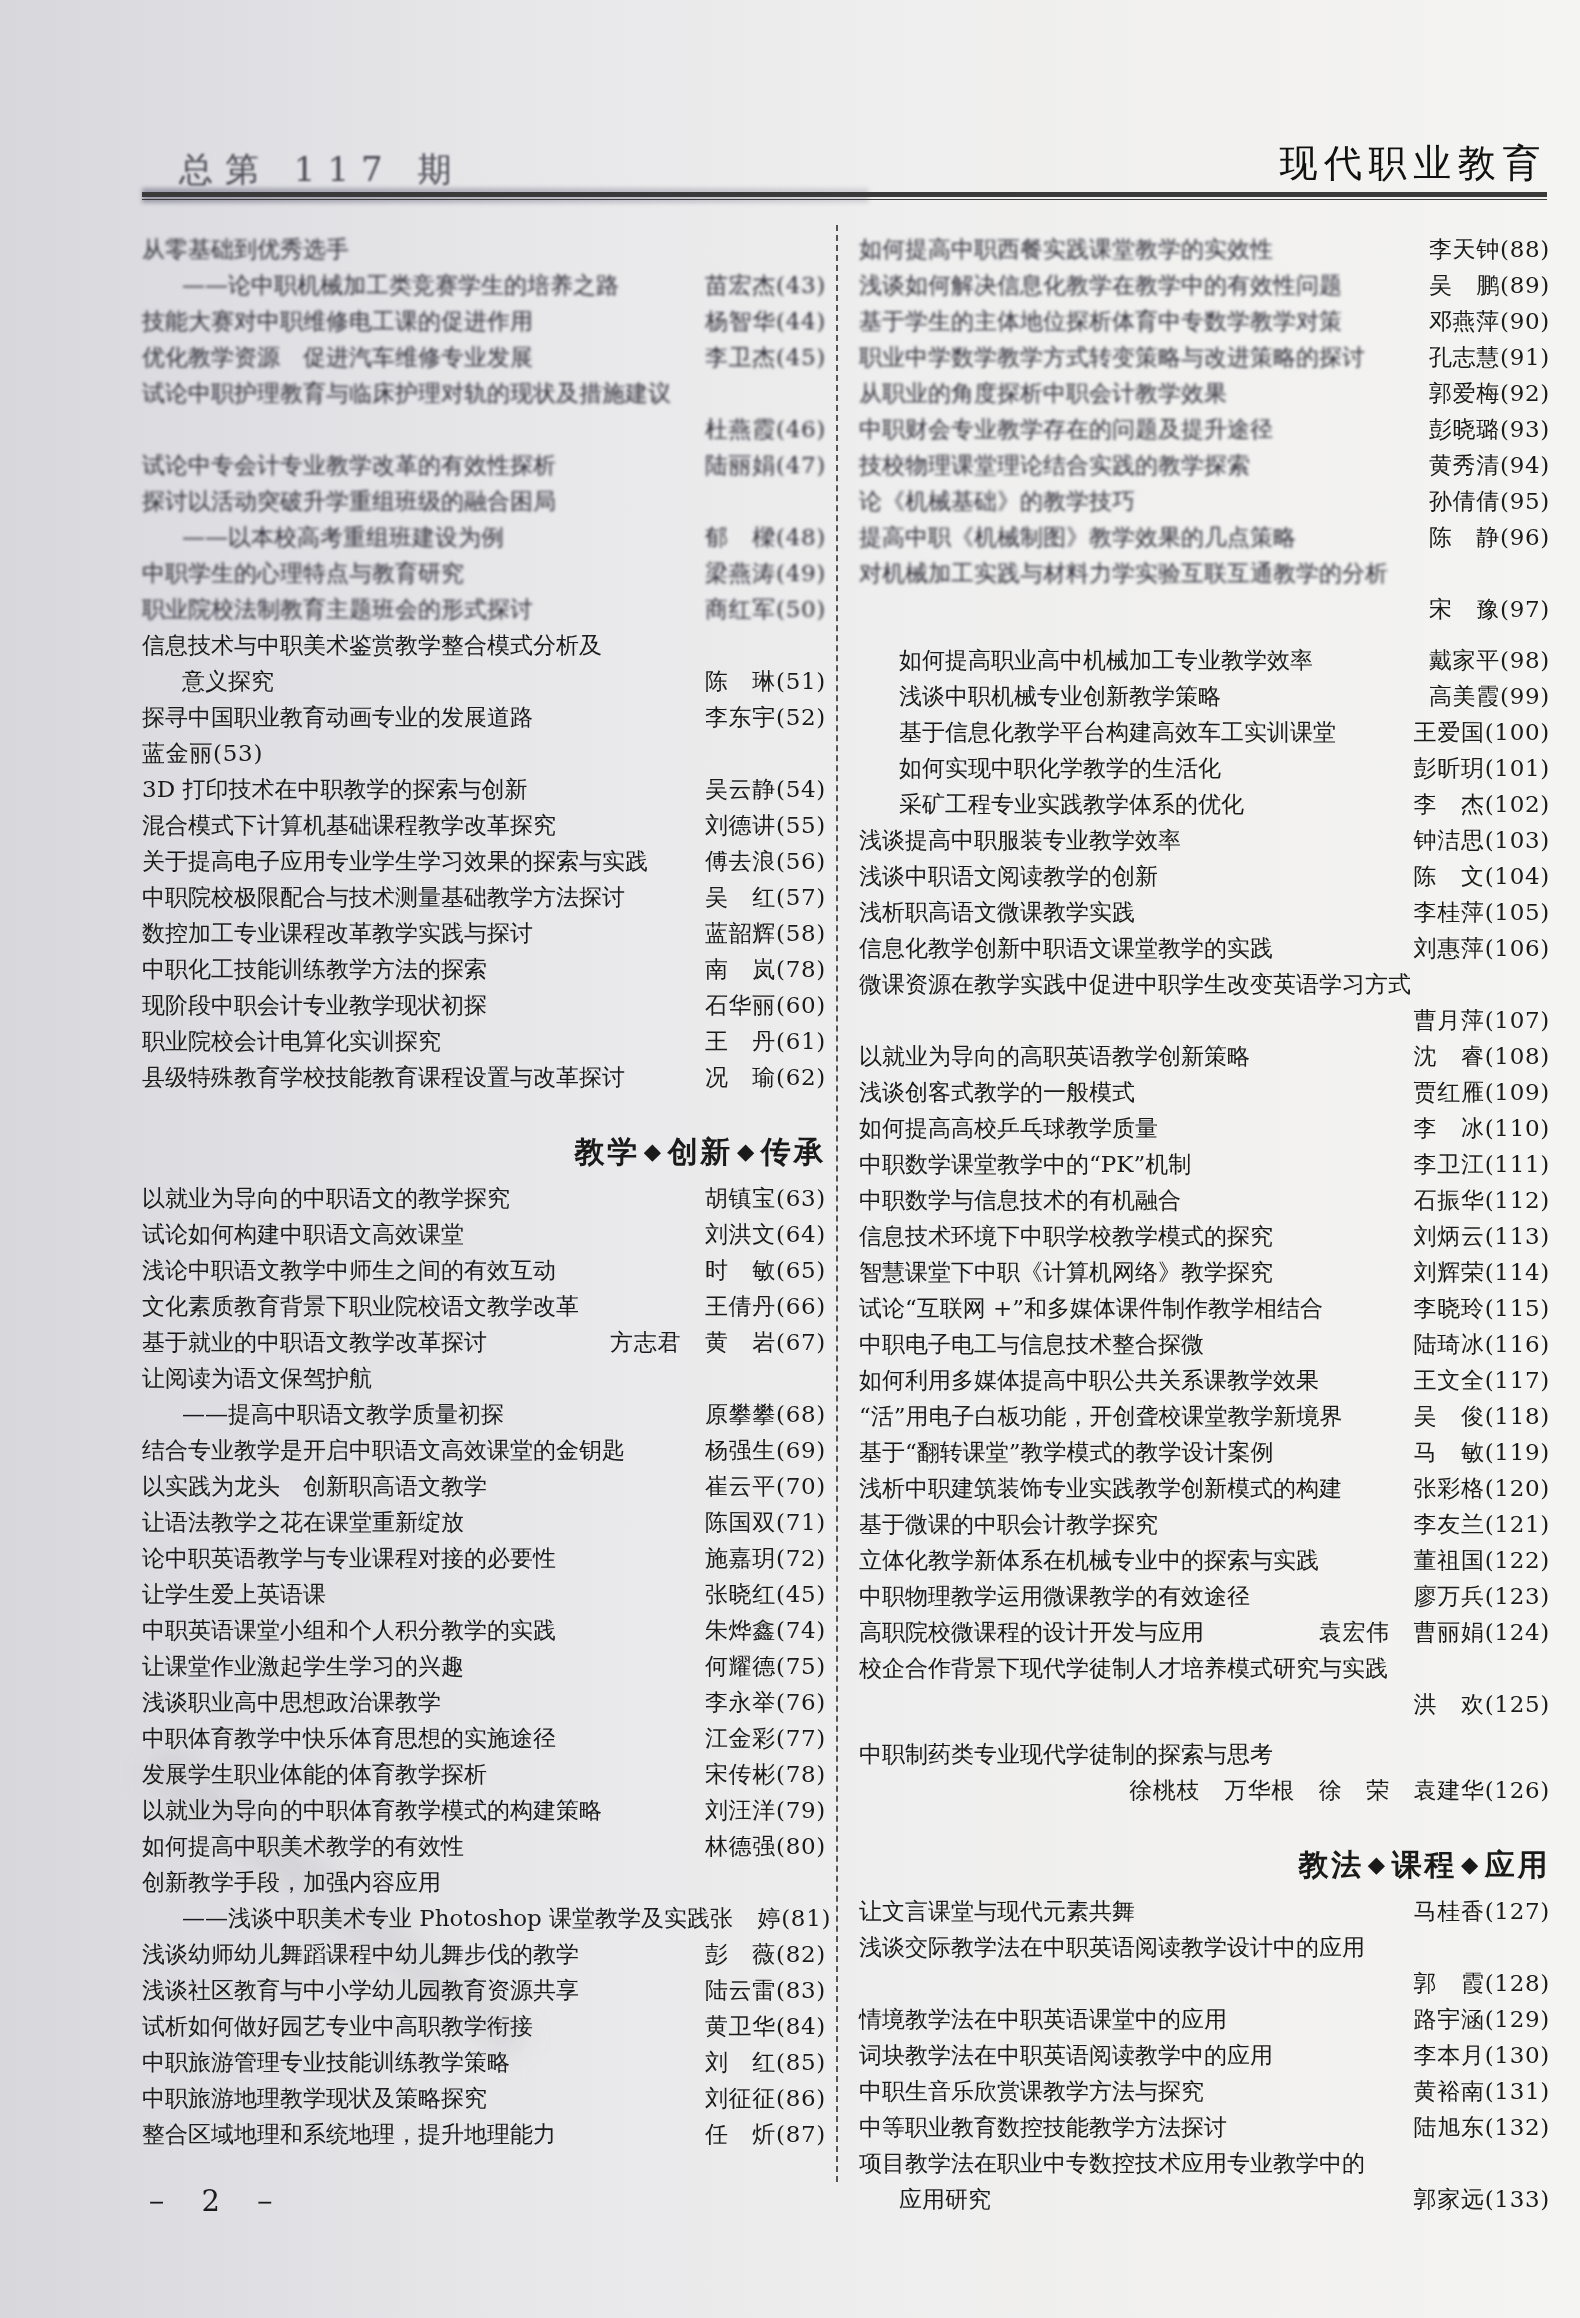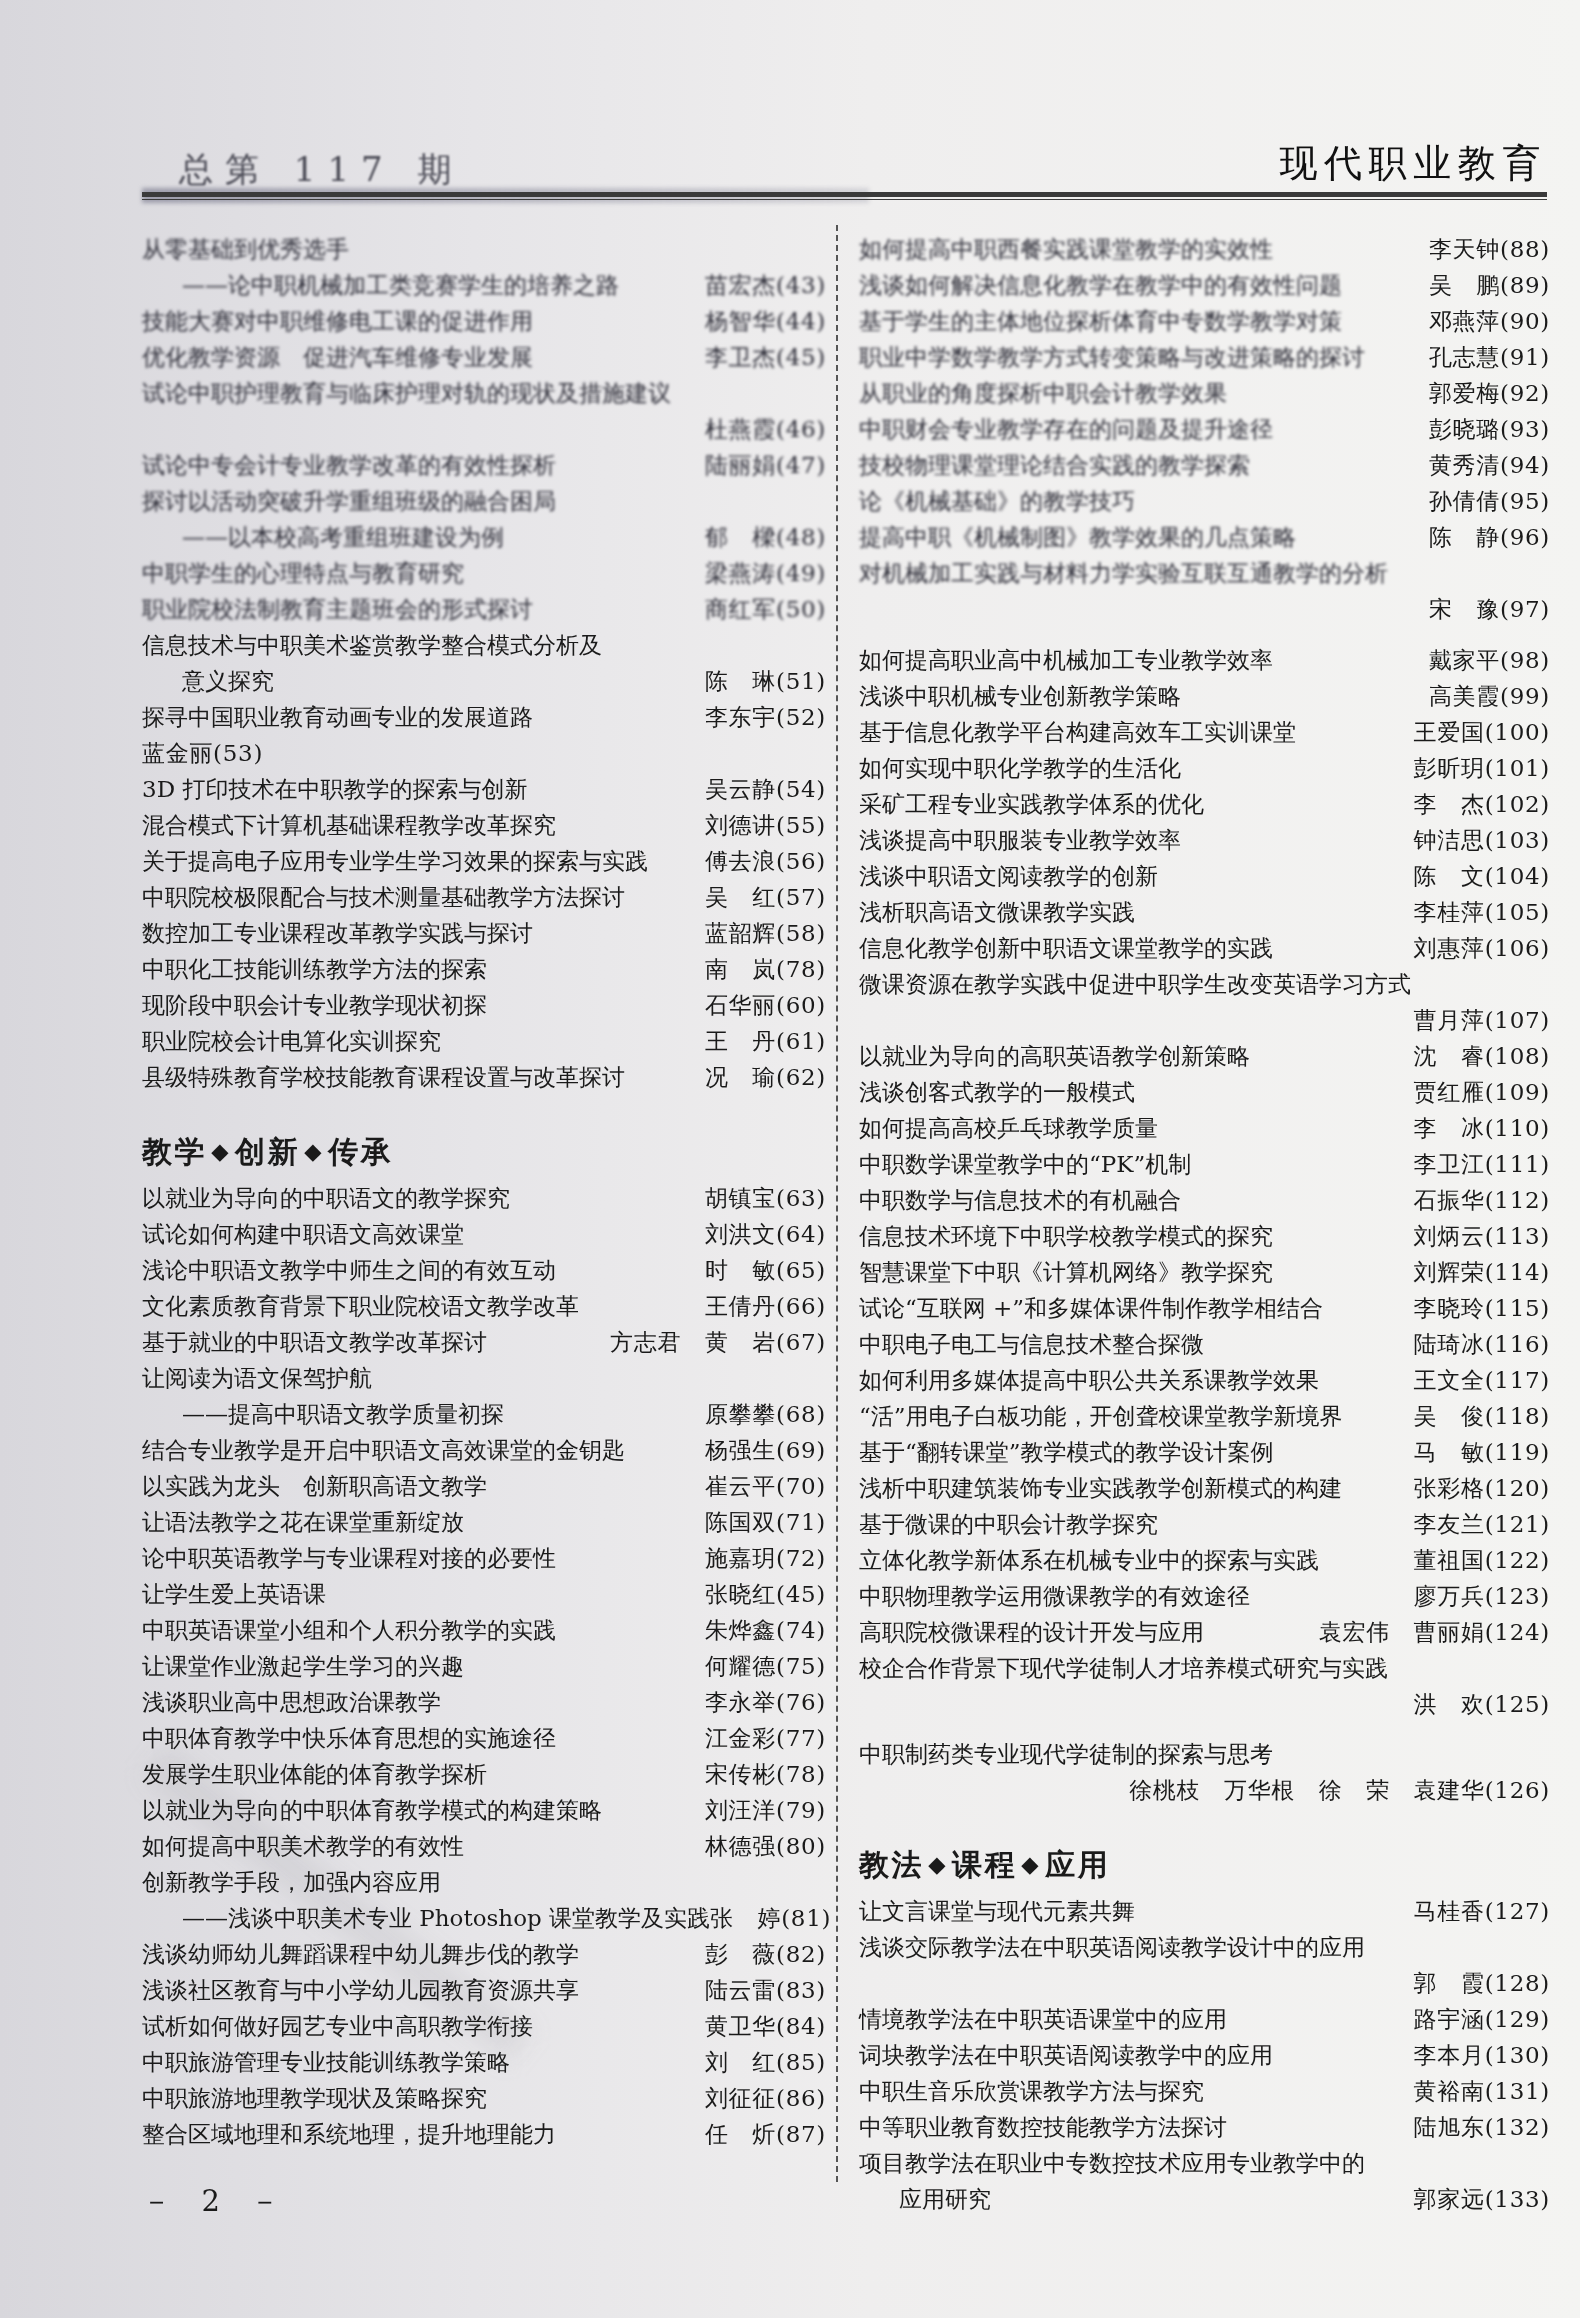--- a/index.html
+++ b/index.html
@@ -42,23 +42,23 @@
   .entry {
     display: flex; justify-content: space-between; align-items: baseline;
     font-size: 23px; line-height: 36px; white-space: nowrap;
   }
   .entry .title { flex: 0 1 auto; }
   .entry .author { flex: 0 0 auto; text-align: right; letter-spacing: 0.7px; }
   .entry.sub .title { padding-left: 40px; }
   .entry.cont .title { padding-left: 40px; }
   .entry.gap { margin-top: 14.5px; }
   .blurred { filter: blur(1.5px); color: #2a2a35; }
-  .half-blurred { filter: blur(0.7px); }
+  .half-blurred { filter: blur(0.7px); margin-left: 40px; }
   .section-head {
-    text-align: left; font-size: 30px; font-weight: bold; letter-spacing: 2.6px;
+    text-align: right; font-size: 30px; font-weight: bold; letter-spacing: 2.6px;
     margin: 37px 0 6.6px 0; font-family: "DejaVu Sans", sans-serif;
   }
   .section-head .diamond { font-size: 22.5px; margin: 0 4px; vertical-align: 2.6px; }
   .page-number {
     position: absolute; left: 142px; top: 2182px; font-size: 29px; letter-spacing: 10.6px;
   }
   .shadow-streak {
     position: absolute; left: 106px; top: 1884px; width: 463px; height: 40px;
     background: rgba(120,120,130,0.12); transform: rotate(38deg); filter: blur(12px);
   }

